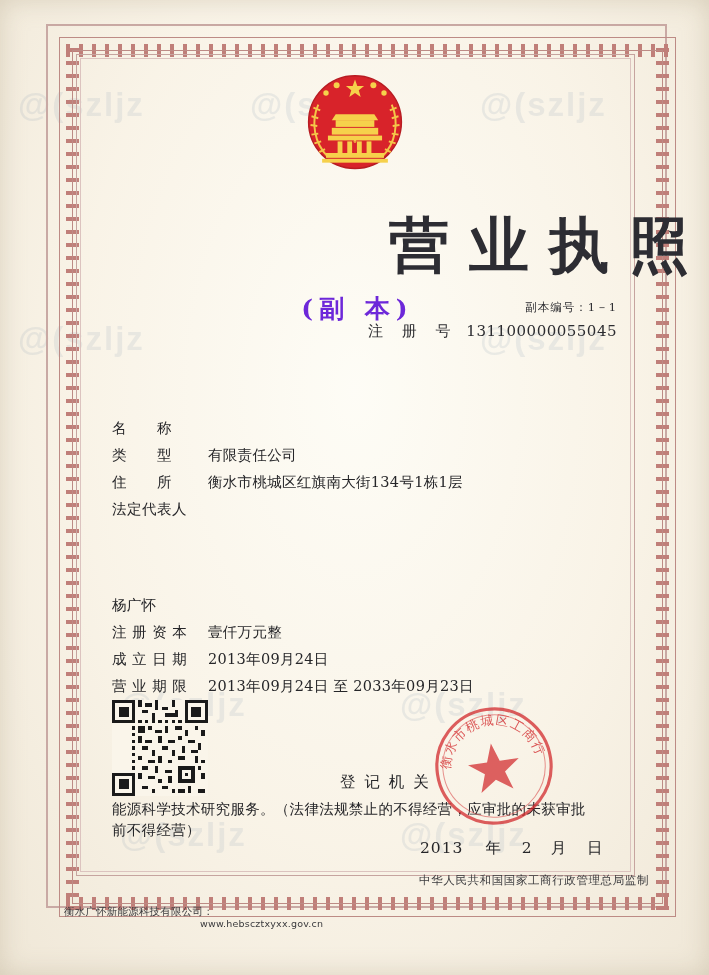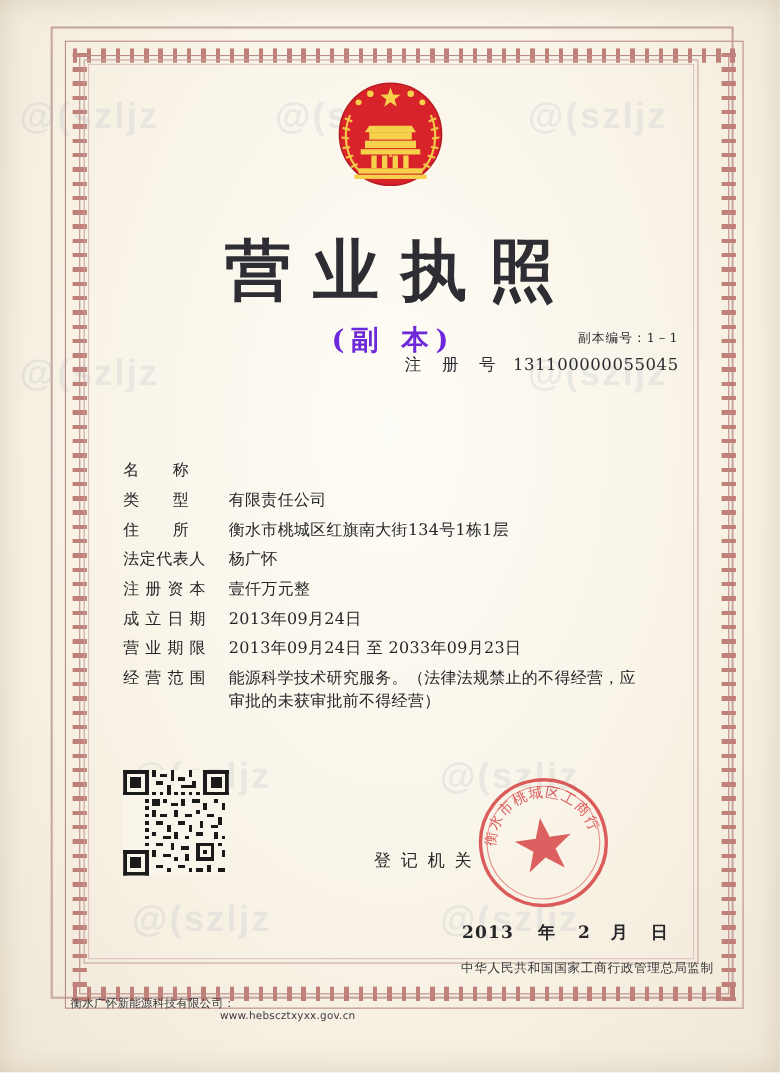--- a/index.html
+++ b/index.html
@@ -112,21 +112,21 @@
     width: 116px;
     height: 116px;
   }
 
   
   .title {
     position: absolute;
     left: 0;
     right: 0;
     top: 206px;
-    text-align: center;
+    text-align: right;
     font-size: 60px;
     letter-spacing: 20px;
     color: #2d2d33;
     font-weight: 700;
     font-family: "DejaVu Serif", serif;
     text-indent: 20px;
   }
   .subtitle {
     position: absolute;
     left: 0;
@@ -187,21 +187,21 @@
   .field .k {
     width: 96px;
     flex: 0 0 96px;
     white-space: nowrap;
     letter-spacing: 0.5px;
   }
   .field .v {
     flex: 1 1 auto;
     letter-spacing: 0.3px;
   }
-  .field.group-gap { margin-top: 0; }
+  .field.group-gap { margin-top: 0; flex-direction: column; }
   .field.scope .v { line-height: 21px; }
 
   
   .qr {
     position: absolute;
     left: 112px;
     top: 700px;
     width: 96px;
     height: 96px;
   }
@@ -218,21 +218,21 @@
   }
   .date-line {
     position: absolute;
     left: 420px;
     top: 838px;
     font-size: 15.5px;
     color: #262629;
     font-family: "DejaVu Serif", serif;
     letter-spacing: 1px;
   }
-  .date-line span { display: inline-block; font-weight: bold; }
+  .date-line span { display: inline-block; }
   .date-line .y  { margin-right: 16px; }
   .date-line .ch { margin-right: 14px; }
   .date-line .m  { margin-right: 12px; }
 
   
   .seal {
     position: absolute;
     left: 430px;
     top: 702px;
     width: 128px;

